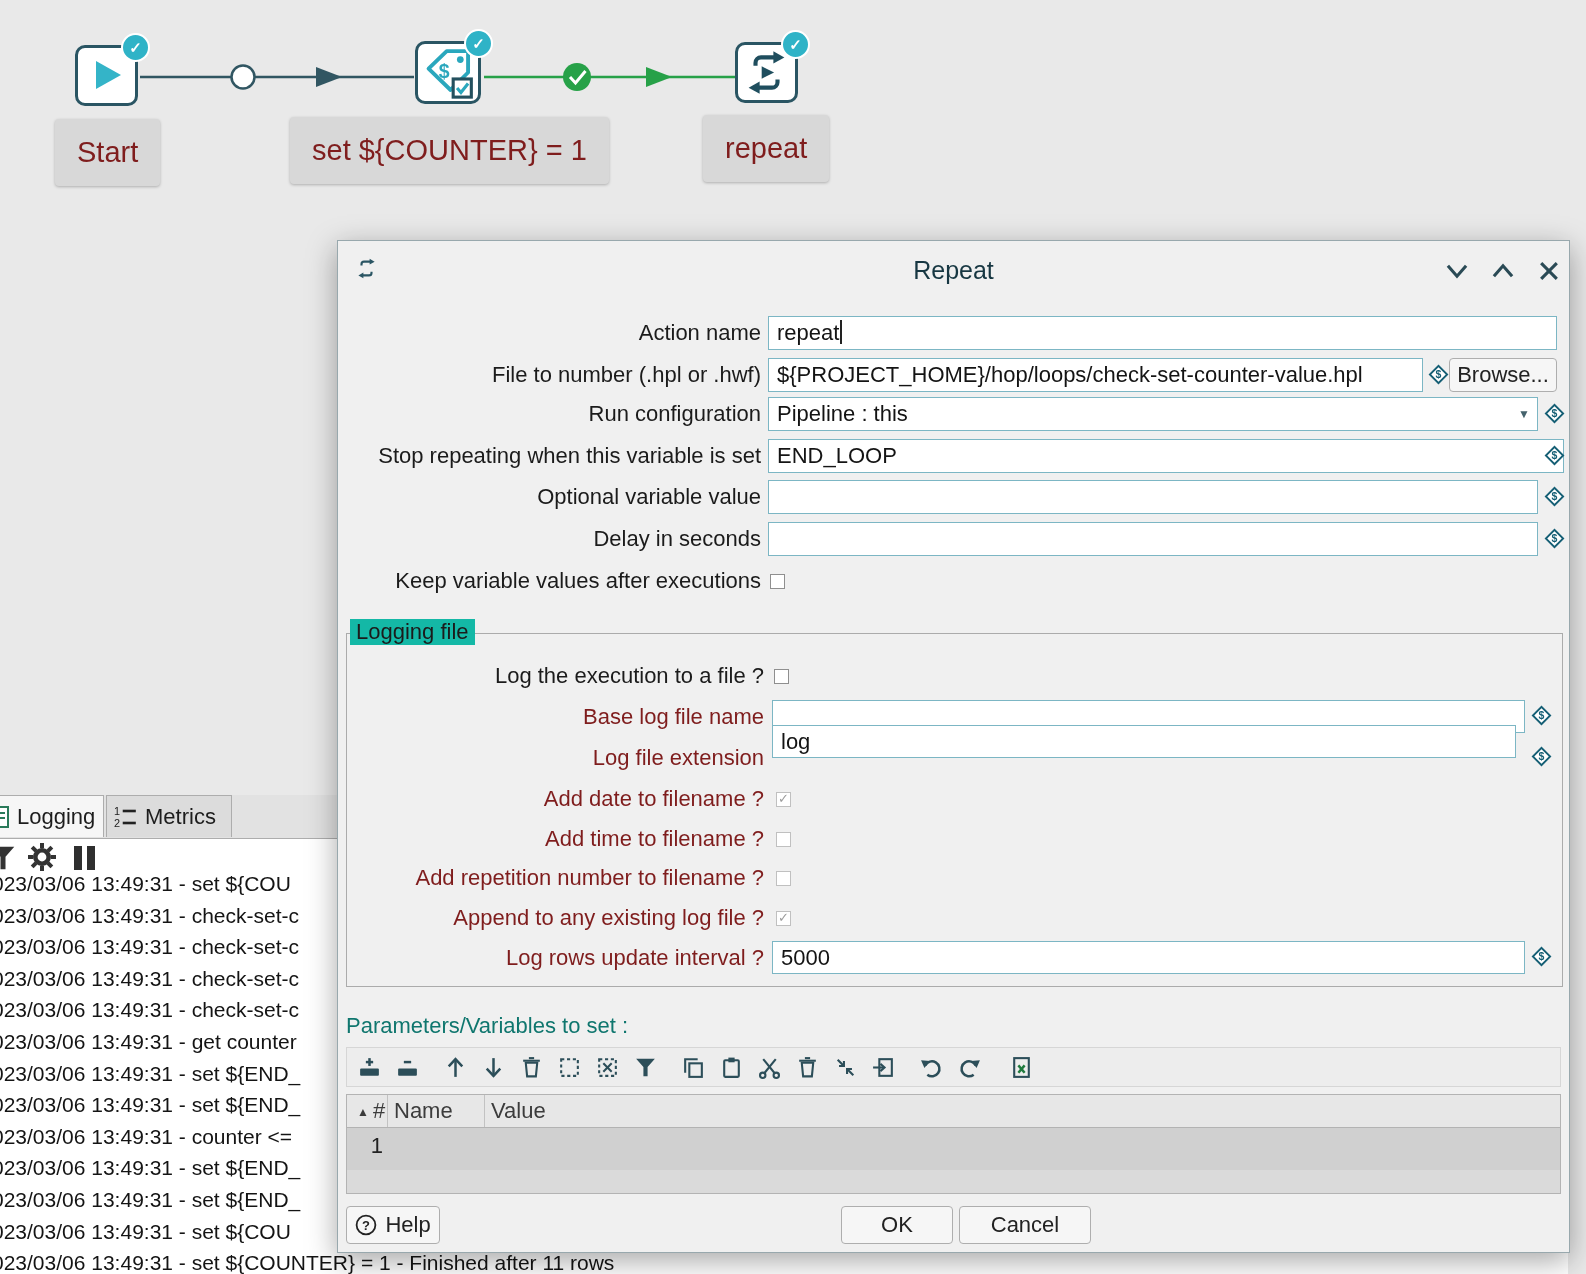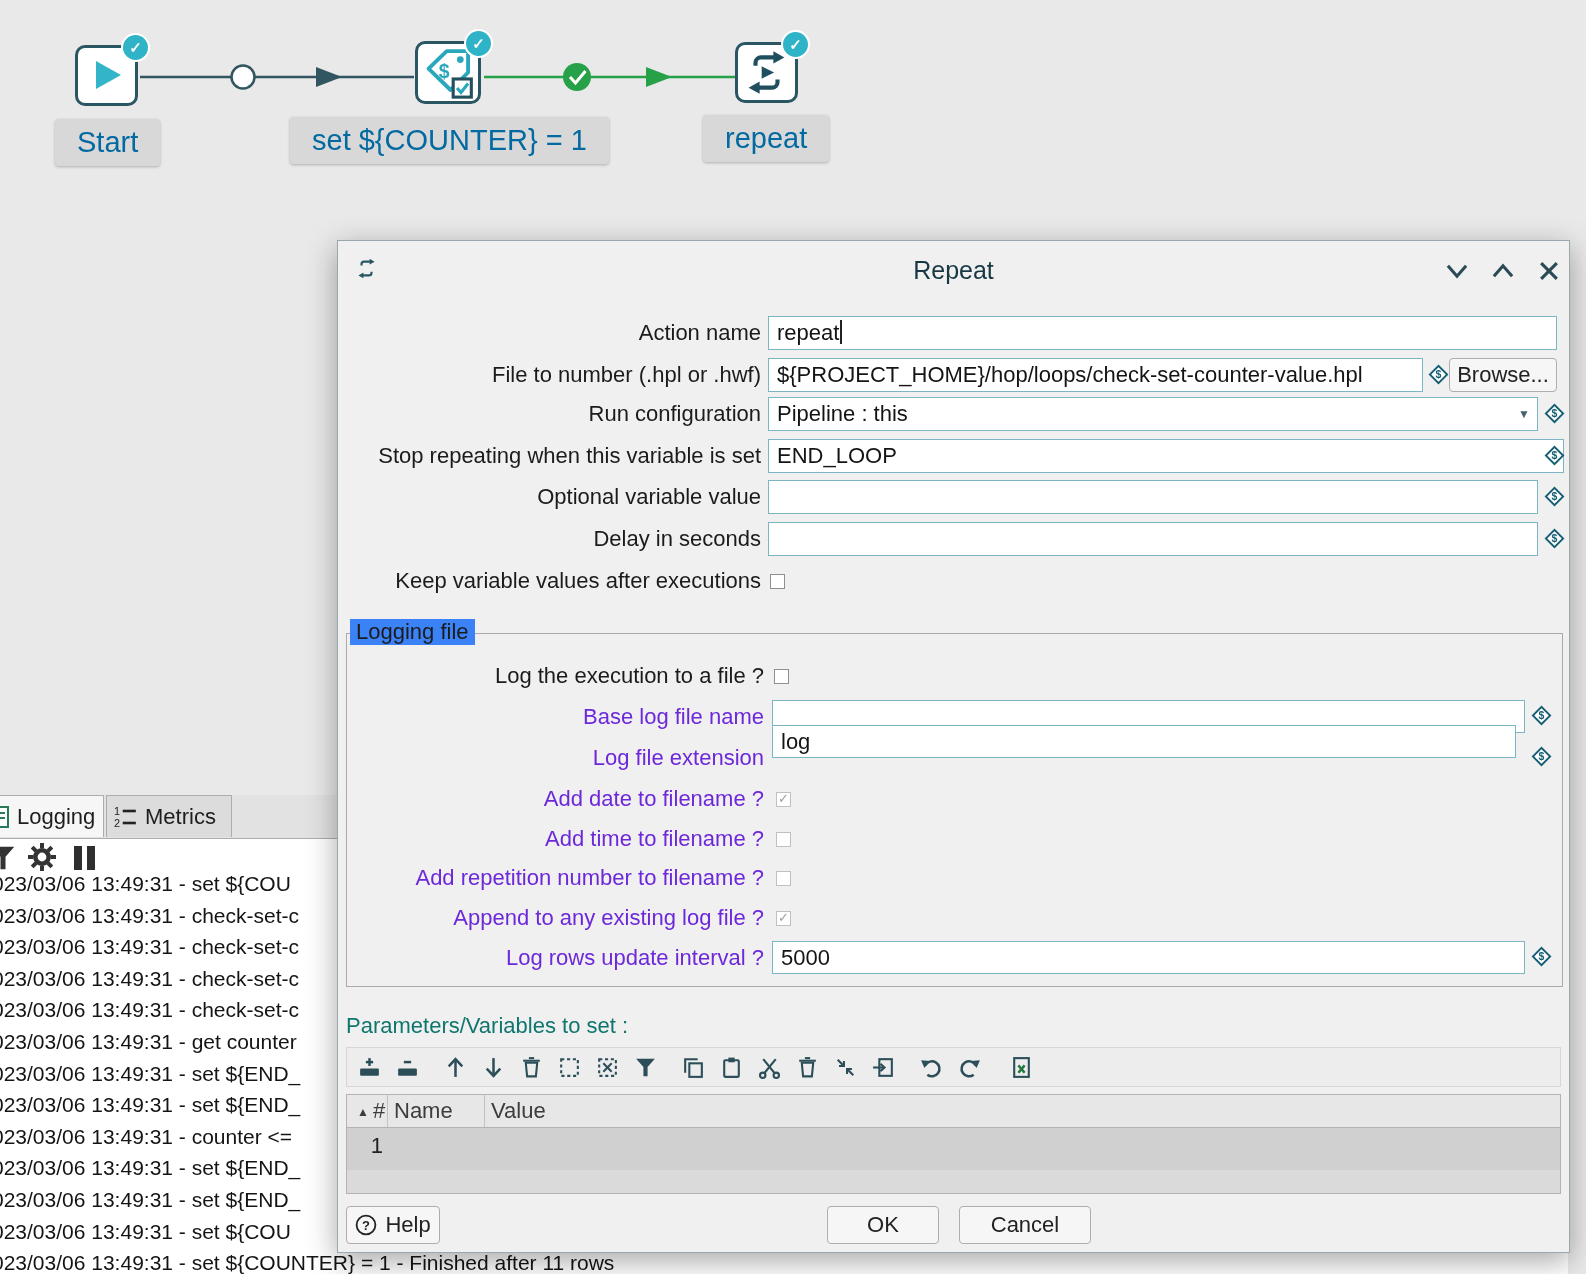--- a/index.html
+++ b/index.html
@@ -4,21 +4,21 @@
 <style>
   html,body{margin:0;padding:0;}
   body{font-family:"Liberation Sans",sans-serif;background:#e9e9e9;}
   #root{position:relative;width:1586px;height:1274px;background:#e9e9e9;overflow:hidden;}
   .abs{position:absolute;}
 
   
   .node-box{position:absolute;background:#fff;border:3px solid #2a5563;border-radius:10px;box-sizing:border-box;}
   .badge{position:absolute;top:-15px;right:-15px;width:25px;height:25px;background:#2fb3c7;border:2px solid #fff;
          border-radius:50%;color:#fff;font-size:15px;font-weight:bold;text-align:center;line-height:25px;}
-  .node-label{position:absolute;background:#d8d8d8;border-radius:4px;padding:7px 22px;font-size:29px;color:#0369a1;
+  .node-label{position:absolute;background:#d8d8d8;border-radius:4px;padding:17px 22px;font-size:29px;color:#7f1d1d;
               box-shadow:0 1px 3px rgba(0,0,0,.25);white-space:nowrap;}
   .play-tri{position:absolute;left:18px;top:13px;width:0;height:0;border-left:25px solid #34b4c8;
             border-top:14px solid transparent;border-bottom:14px solid transparent;}
 
   
   #log-panel{position:absolute;left:0;top:795px;width:1586px;height:479px;background:#fff;overflow:hidden;z-index:1;}
   .tabbar{position:absolute;left:0;top:0;width:100%;height:43px;background:#e2e2e2;border-bottom:1px solid #adadad;z-index:4;}
   .tab{position:absolute;top:0;height:42px;box-sizing:border-box;border:1px solid #adadad;border-bottom:none;
        font-size:22px;color:#1d1d1d;display:flex;align-items:center;}
   .tab.active{background:#f6f6f6;}
@@ -27,32 +27,32 @@
   .log-lines{position:absolute;left:-8px;top:73px;width:2200px;z-index:1;}
   .log-line{height:31.6px;line-height:31.6px;font-size:21px;color:#141414;white-space:pre;}
 
   
   #dialog{position:absolute;left:337px;top:240px;width:1231px;height:1011px;background:#f0f0f0;
           border:1px solid #98a8ad;box-shadow:0 8px 28px rgba(0,0,0,.35);z-index:10;}
   .dlg-title{position:absolute;left:0;top:0;width:100%;height:52px;text-align:center;font-size:25px;color:#173742;line-height:58px;}
   .win-ic{position:absolute;width:26px;height:26px;top:17px;cursor:pointer;}
   .f-label{position:absolute;left:0;width:423px;text-align:right;font-size:22px;color:#1b1b1b;line-height:34px;white-space:nowrap;}
   .g-label{position:absolute;left:0;width:426px;text-align:right;font-size:22px;color:#1b1b1b;line-height:34px;white-space:nowrap;}
-  .dim{color:#6d28d9;}
+  .dim{color:#7f1d1d;}
   .f-input{position:absolute;background:#fff;border:1px solid #7cb6c4;height:34px;box-sizing:border-box;font-size:22px;
            line-height:32px;padding:0 8px;color:#141414;white-space:nowrap;overflow:hidden;}
   .f-input.short{height:33px;}
   .combo-arrow{position:absolute;right:0;top:0;width:26px;height:32px;color:#44626c;font-size:12px;text-align:center;line-height:32px;}
   .caret{display:inline-block;width:2px;height:24px;background:#222;vertical-align:-4px;margin-left:1px;}
   .checkbox{position:absolute;width:15px;height:15px;background:#fff;border:1px solid #8f8f8f;box-sizing:border-box;
             font-size:13px;line-height:12px;text-align:center;color:#555;}
   .checkbox.dim-box{border-color:#c0c0c0;color:#9c9c9c;}
   .checkbox.checked::after{content:"✓";}
   .group-box{position:absolute;border:1px solid #ababab;}
-  .group-title{position:absolute;background:#3b82f6;padding:0 6px;font-size:22px;color:#1b1b1b;}
+  .group-title{position:absolute;background:#14b8a6;padding:0 6px;font-size:22px;color:#1b1b1b;}
   .section-title{position:absolute;font-size:22px;color:#0f766e;}
   .btn{position:absolute;background:#f6f6f6;border:1px solid #aeaeae;border-radius:4px;font-size:22px;color:#222;
        box-sizing:border-box;display:flex;align-items:center;justify-content:center;gap:8px;cursor:pointer;}
   .var-icon{position:absolute;width:21px;height:21px;cursor:pointer;}
   .params-toolbar{position:absolute;display:flex;align-items:center;gap:13px;padding:0 10px;background:#ededed;
                   border:1px solid #d6d6d6;box-sizing:border-box;}
   .tbi{width:25px;height:25px;flex:0 0 auto;cursor:pointer;}
   .tbl-header{position:absolute;background:#e7e7e7;border:1px solid #b3b3b3;box-sizing:border-box;}
   .tbl-header span{position:absolute;font-size:22px;color:#3c3c3c;line-height:32px;}
   .col-sep{position:absolute;top:0;width:1px;height:100%;background:#c2c2c2;}
@@ -385,21 +385,21 @@
     </div>
     <div class="tbl-empty" style="left:8px;top:929px;width:1215px;height:24px"></div>
 
     <div class="btn" style="left:8px;top:965px;width:94px;height:38px">
       <svg style="width:22px;height:22px" viewBox="0 0 22 22">
         <circle cx="11" cy="11" r="9.4" fill="none" stroke="#222" stroke-width="1.8"></circle>
         <text x="11" y="15.6" font-size="13" font-weight="bold" text-anchor="middle" fill="#222">?</text>
       </svg>
       <span>Help</span>
     </div>
-    <div class="btn" style="left:489px;top:965px;width:112px;height:38px">
+    <div class="btn" style="left:503px;top:965px;width:112px;height:38px">
         <span>OK</span>
       </div>
     <div class="btn" style="left:621px;top:965px;width:132px;height:38px">
         <span>Cancel</span>
       </div>
   </div>
 
 </div>
 
 </body></html>

